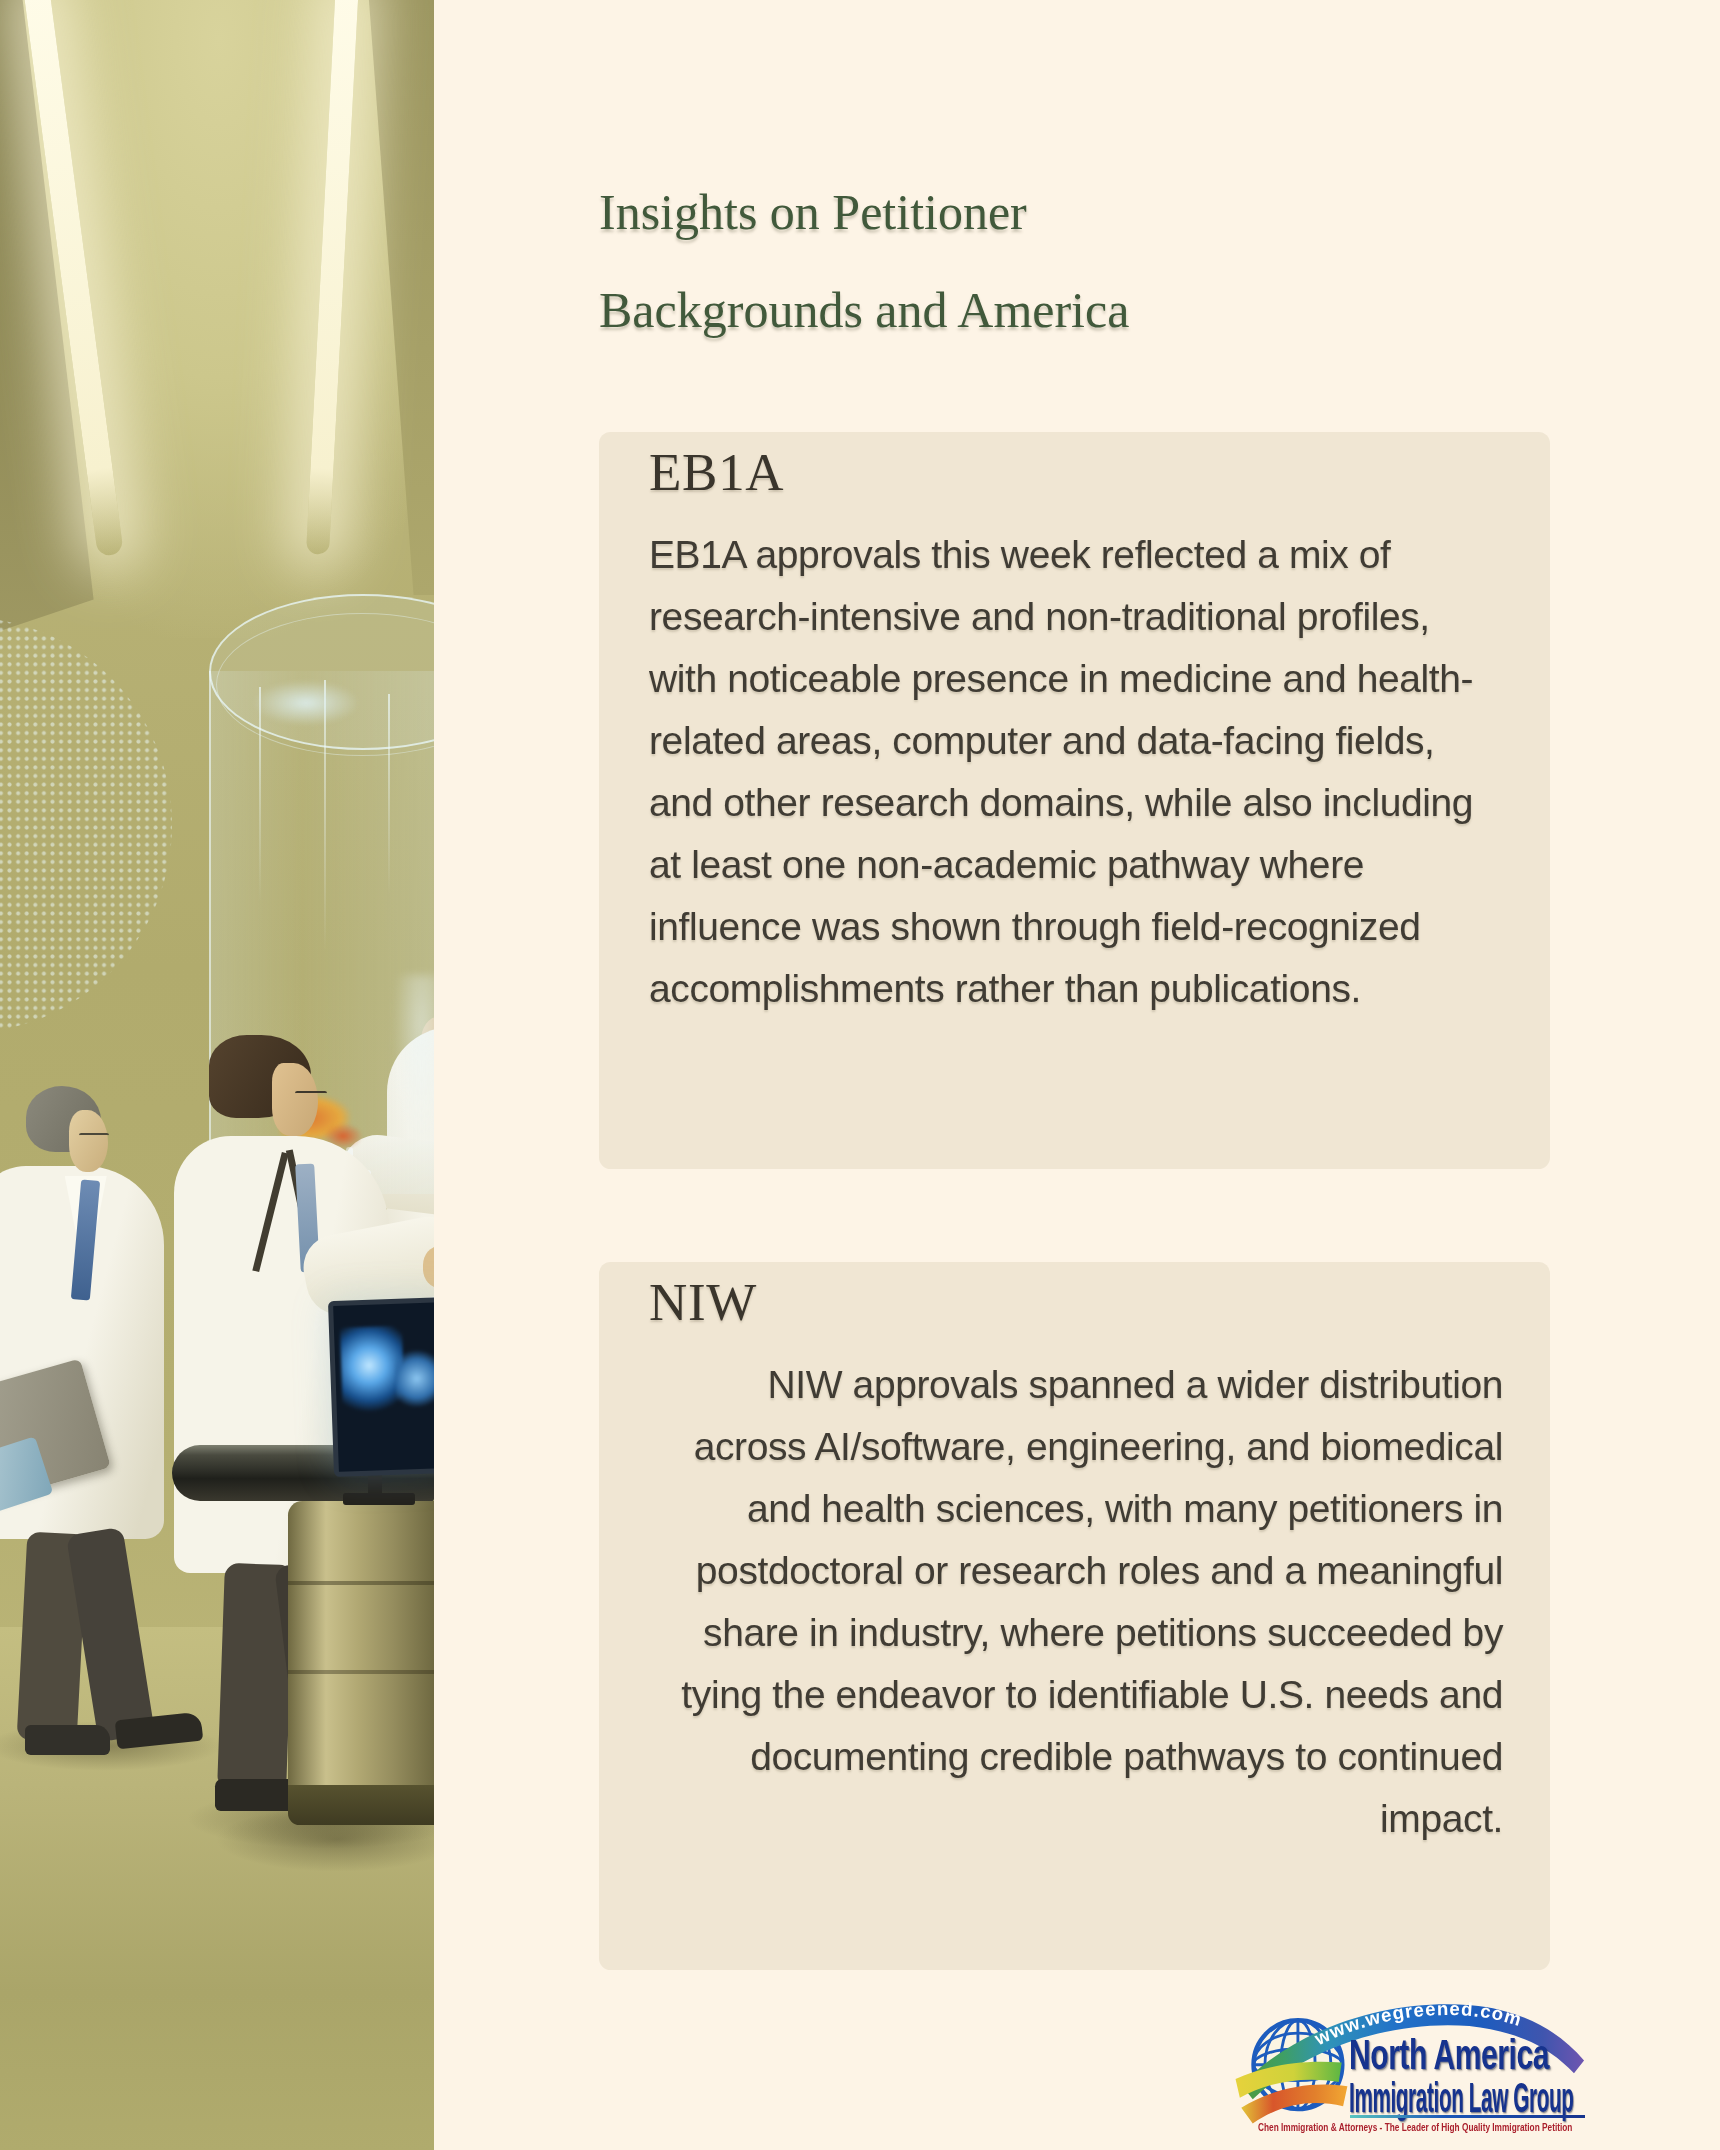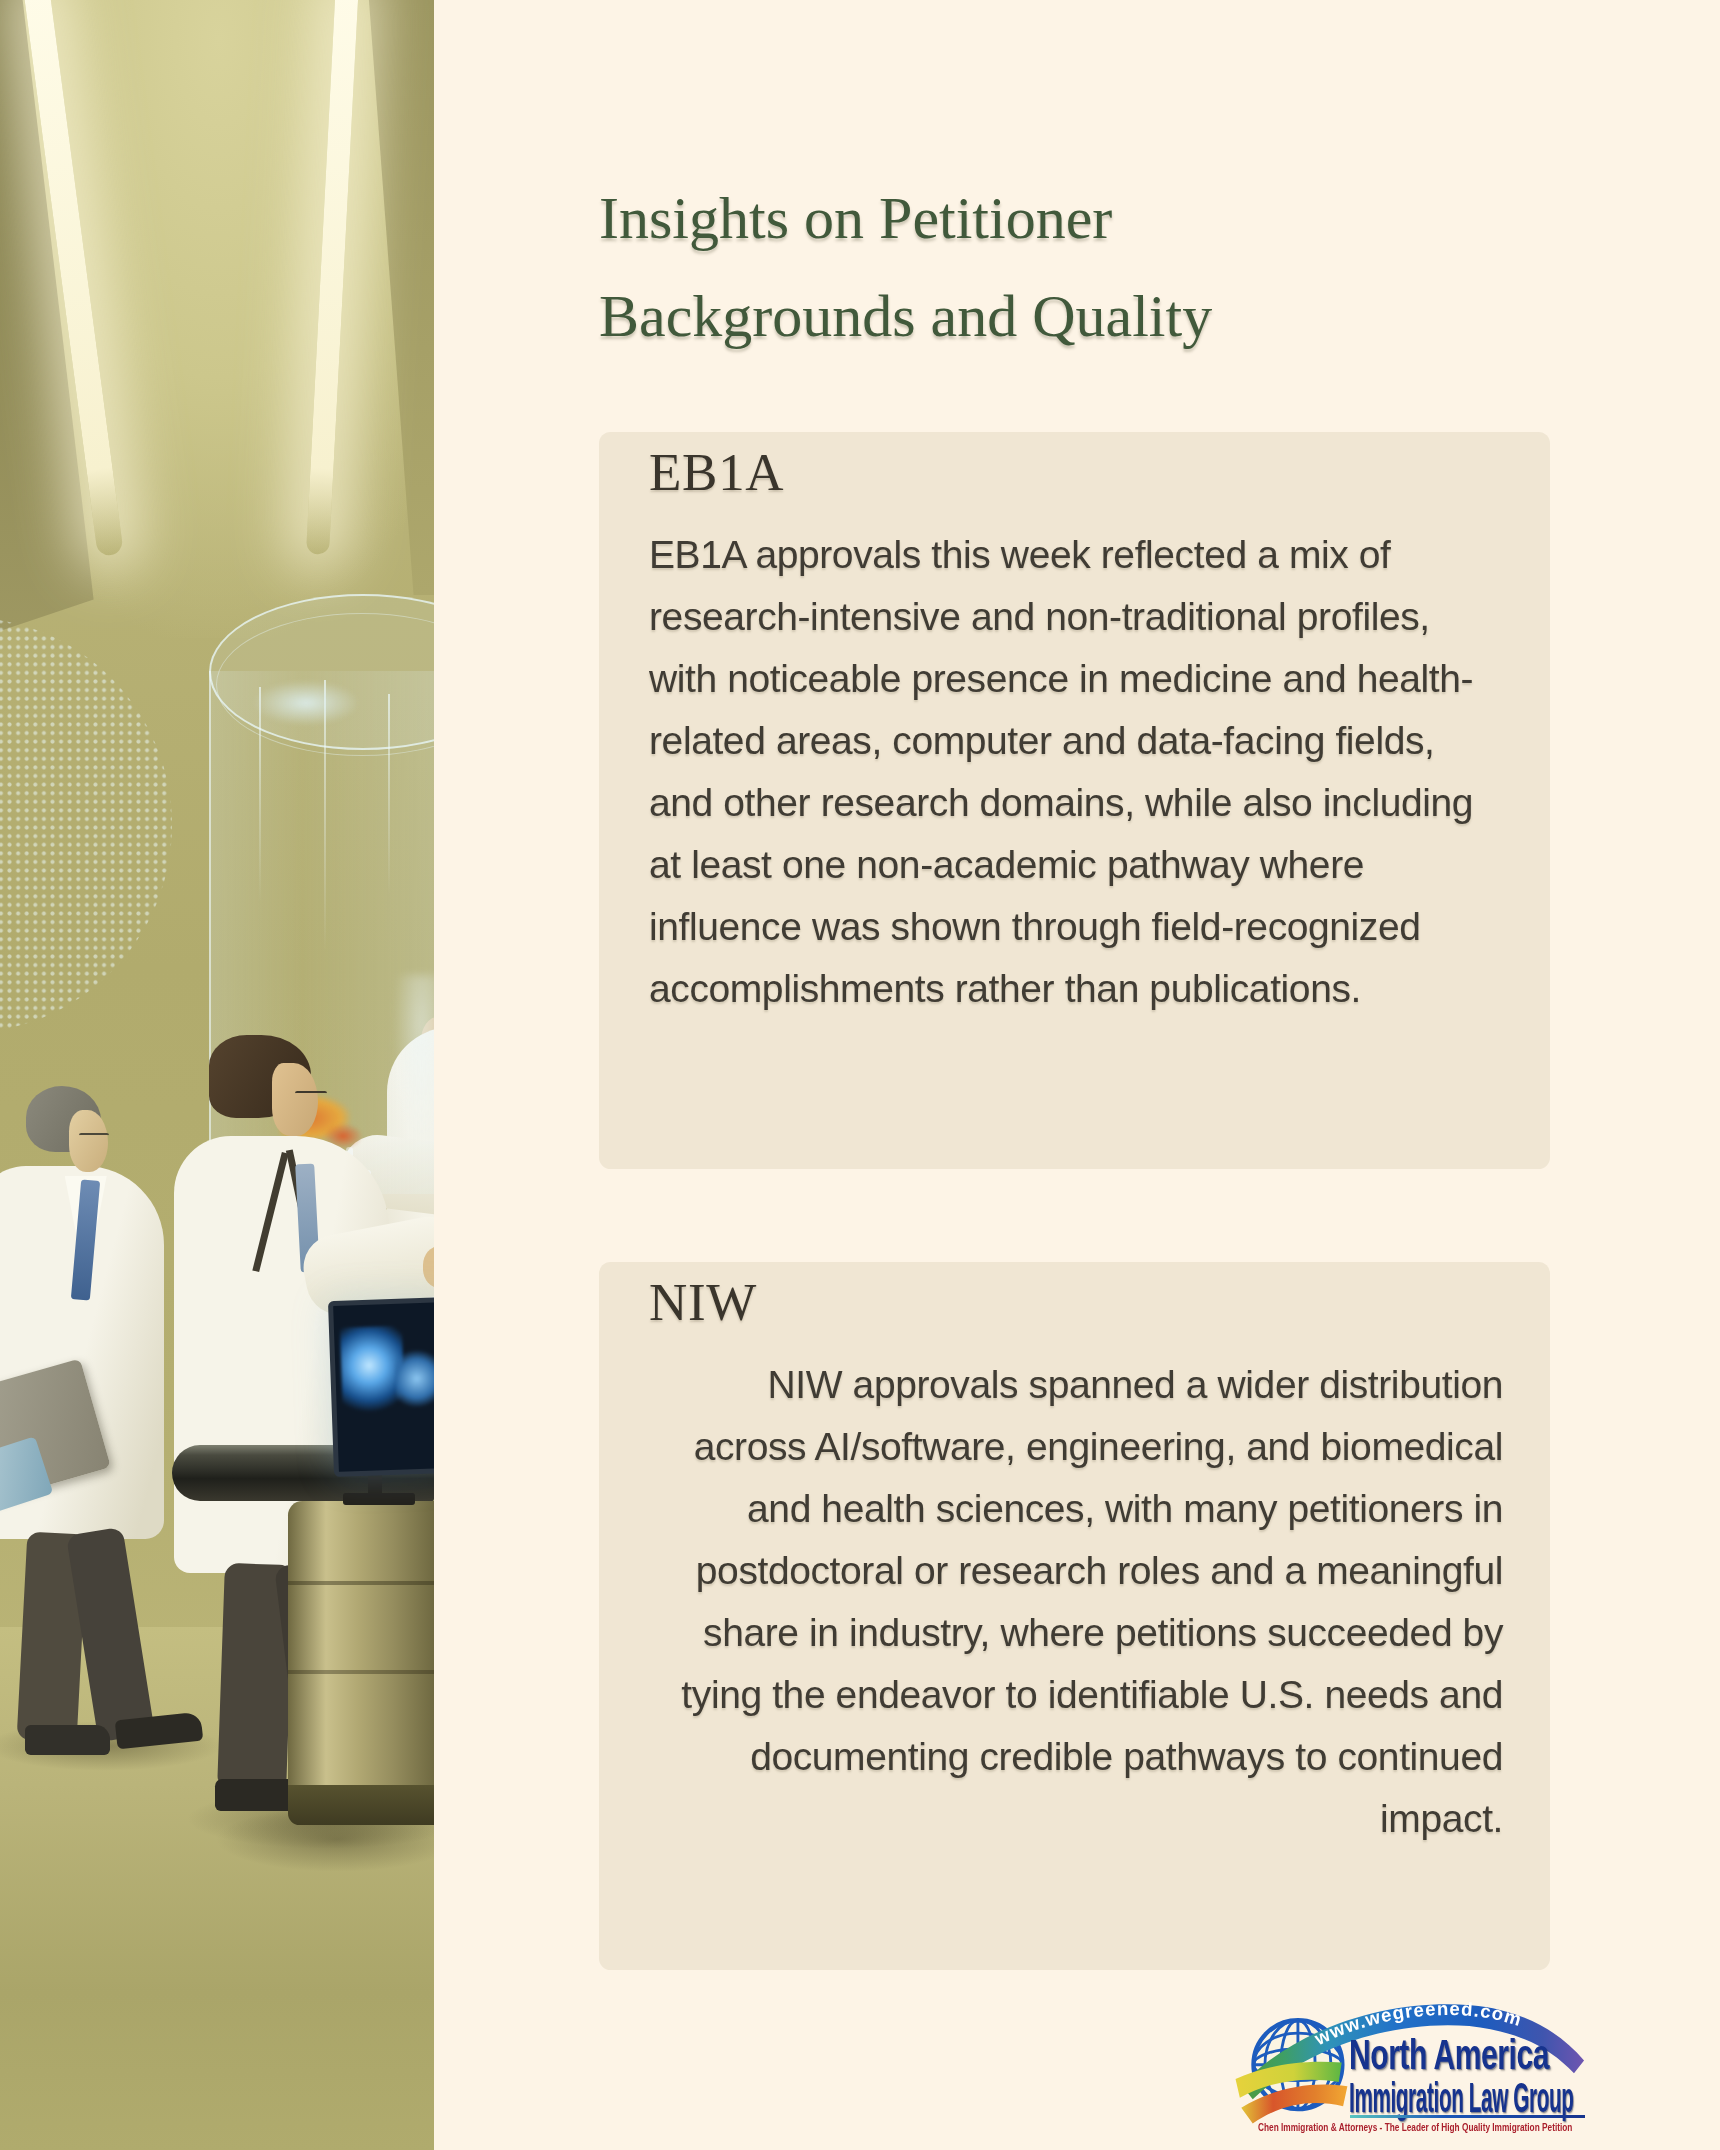--- a/index.html
+++ b/index.html
@@ -96,21 +96,21 @@
       border-radius:5.7px;transform:rotate(-2deg);box-shadow:0 0 36px rgba(130,190,230,.25);}
   .mon-scan1{left:5.7px;top:21.5px;width:62px;height:86px;filter:blur(1.4px);
       background:radial-gradient(circle at 45% 45%,#bfe6ff 0%,#5aa8e8 30%,#174f8c 60%,rgba(23,79,140,0) 80%);}
   .mon-scan2{left:60px;top:43px;width:42px;height:65px;filter:blur(1.4px);
       background:radial-gradient(circle at 50% 50%,#8cc6f0 0%,#2f6daa 50%,rgba(47,109,170,0) 75%);}
   .mon-stand{left:368px;top:1464px;width:14.3px;height:32px;background:#23211c;}
   .mon-base{left:343px;top:1493px;width:72px;height:11.5px;background:#23211c;border-radius:2.9px;}
 
   
   .title{position:absolute;left:599px;top:129px;width:975px;
-      font-family:"Liberation Serif",serif;font-weight:400;font-size:60px;line-height:98px;
+      font-family:"Liberation Serif",serif;font-weight:400;font-size:50px;line-height:98px;
       color:#41593b;text-shadow:0 2.9px 2.9px rgba(90,85,60,.30);}
   .card{position:absolute;left:599px;width:951px;background:#f0e6d3;border-radius:11.5px;}
   .card-eb1a{top:432px;height:737px;}
   .card-niw{top:1262px;height:708px;text-align:right;}
   .card h2{position:absolute;left:50px;top:10px;margin:0;font-family:"Liberation Serif",serif;
       font-weight:400;font-size:53px;color:#3a352c;letter-spacing:0.7px;text-shadow:0 2.2px 2.2px rgba(90,80,55,.25);}
   .card p{position:absolute;left:50px;right:47px;top:92px;margin:0;
       font-size:39px;line-height:62px;letter-spacing:-0.4px;color:#403c34;
       text-shadow:0 2.2px 2.2px rgba(90,80,55,.22);}
 
@@ -208,21 +208,21 @@
     <div class="desk-seam2"></div>
     <div class="desk-foot"></div>
     <div class="mon-stand"></div>
     <div class="mon-base"></div>
     <div class="monitor">
       <div class="mon-scan1"></div>
       <div class="mon-scan2"></div>
     </div>
   </div>
 
-  <h1 class="title"><span>Insights on Petitioner</span><br><span>Backgrounds and Quality</span></h1>
+  <h1 class="title"><span>Insights on Petitioner</span><br><span>Backgrounds and America</span></h1>
 
   <section class="card card-eb1a">
     <h2>EB1A</h2>
     <p>EB1A approvals this week reflected a mix of research-intensive and non-traditional profiles, with noticeable presence in medicine and health-related areas, computer and data-facing fields, and other research domains, while also including at least one non-academic pathway where influence was shown through field-recognized accomplishments rather than publications.</p>
   </section>
 
   <section class="card card-niw">
     <h2>NIW</h2>
     <p>NIW approvals spanned a wider distribution across AI/software, engineering, and biomedical and health sciences, with many petitioners in postdoctoral or research roles and a meaningful share in industry, where petitions succeeded by tying the endeavor to identifiable U.S. needs and documenting credible pathways to continued impact.</p>
   </section>

